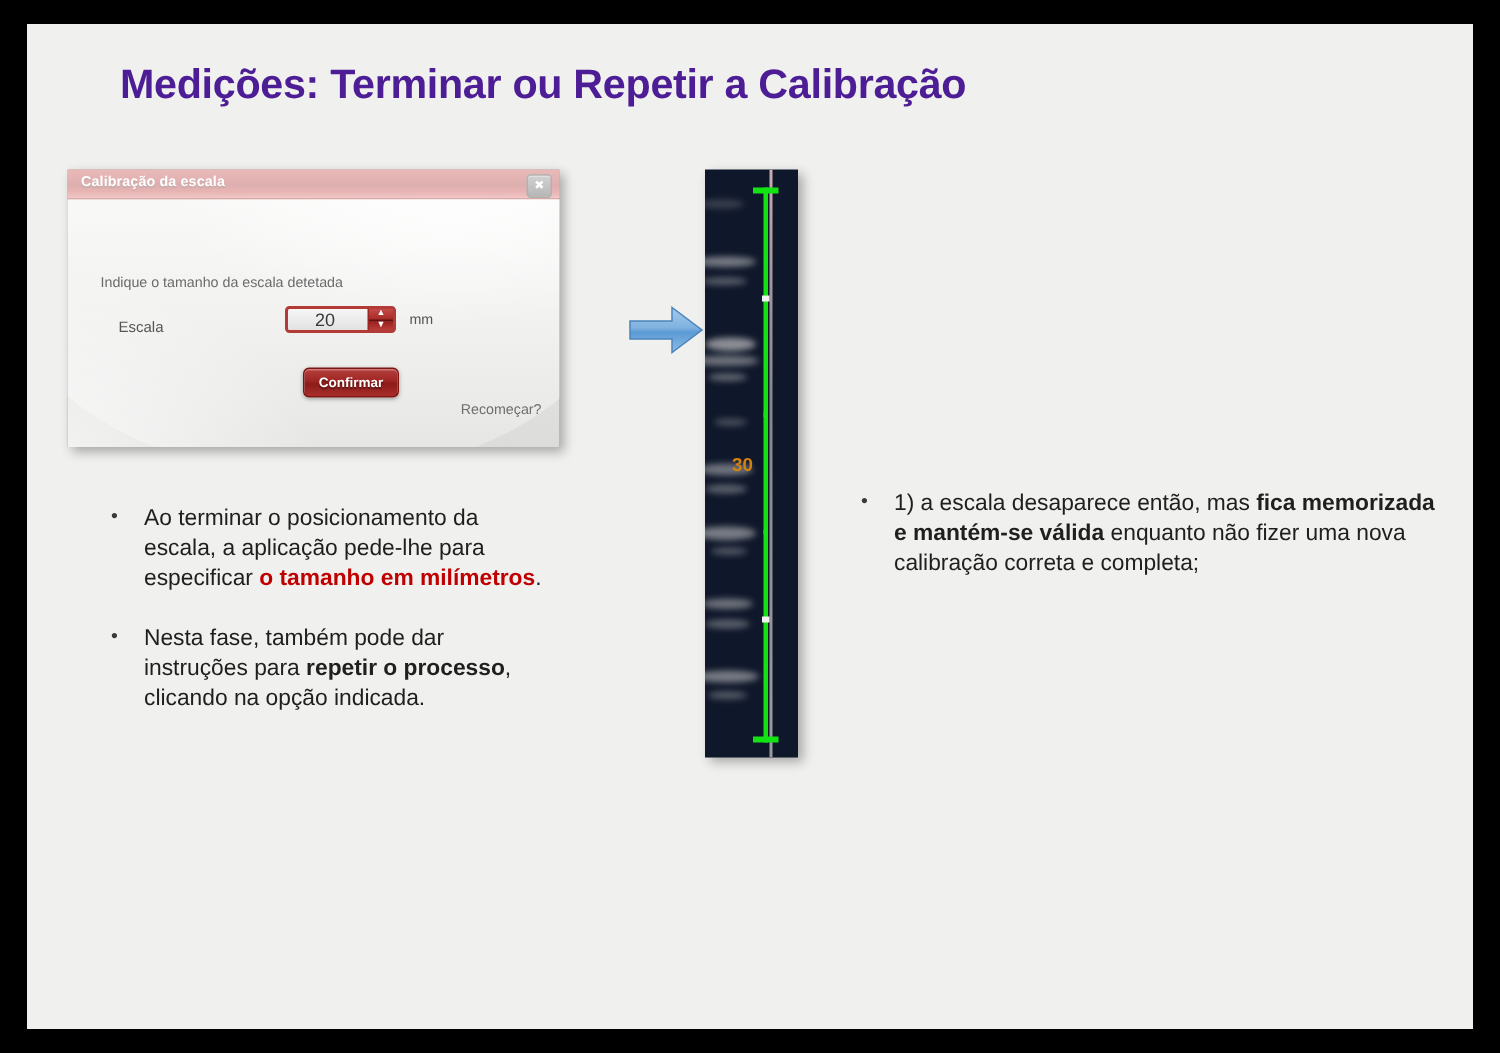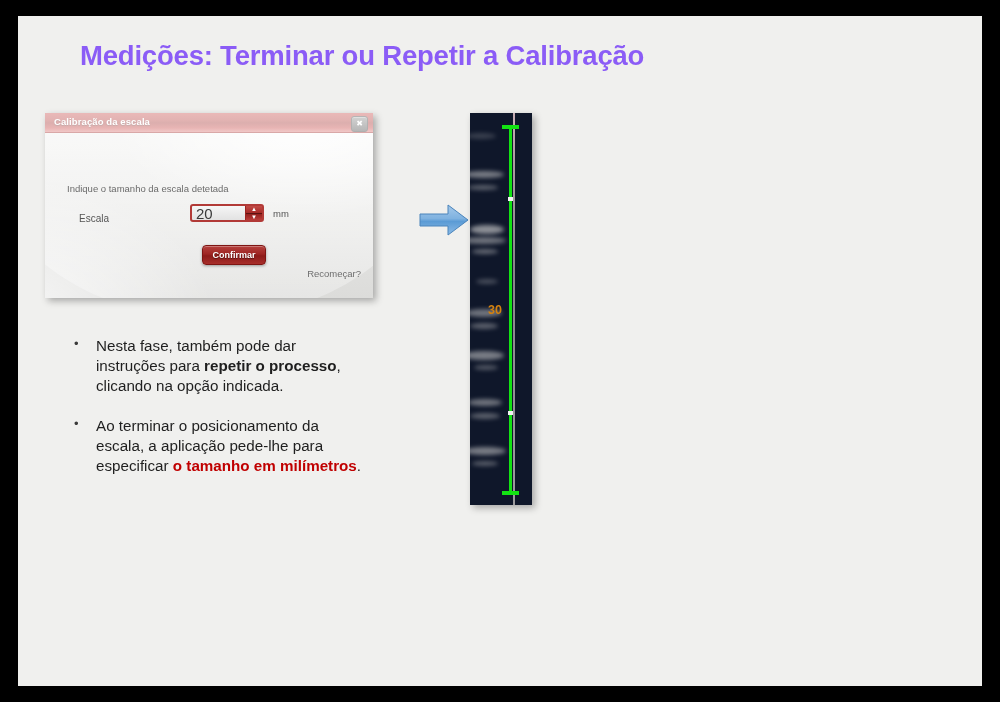--- a/index.html
+++ b/index.html
@@ -33,21 +33,21 @@
   }
 
   
   #slide-title {
     position: absolute;
     left: 62px;
     top: 24px;
     width: 820px;
     font-size: 27.5px;
     font-weight: bold;
-    color: #8b5cf6;
+    color: #4c1d95;
     letter-spacing: -0.2px;
     white-space: nowrap;
   }
 
   
   #dialog {
     position: absolute;
     left: 27px;
     top: 97px;
     width: 328px;
@@ -136,23 +136,23 @@
     box-sizing: border-box;
   }
   #scale-input {
     position: absolute;
     left: 0; top: 0;
     width: 56px;
     height: 100%;
     border: none;
     background: transparent;
     font-family: "Liberation Sans", sans-serif;
-    font-size: 15px;
+    font-size: 12px;
     color: #3a3a3a;
-    padding: 0 0 0 4px;
+    padding: 0 0 0 18px;
     box-sizing: border-box;
     outline: none;
   }
   #scale-spinner-buttons {
     position: absolute;
     right: 0; top: 0;
     width: 16px;
     height: 100%;
     background: linear-gradient(to bottom, #c24b47 0%, #a82b28 48%, #8f1d1a 52%, #bb3c39 100%);
     border-left: 1px solid #9c2421;
@@ -387,22 +387,23 @@
       <div class="scale-cap" id="cap-top"></div>
       <div class="scale-cap" id="cap-bottom"></div>
       <div class="scale-tick" style="top:84px;"></div>
       <div class="scale-tick small" style="top:162px;"></div>
       <div class="scale-tick small" style="top:240px;"></div>
       <div class="scale-tick" style="top:298px;"></div>
       <div id="depth-label">30</div>
     </div>
 
     <div id="left-bullets">
+        <div class="bullet"><span>Ao terminar o posicionamento da escala, a aplicação pede-lhe para especificar </span><span class="em-red">o tamanho em milímetros</span><span>.</span></div>
         <div class="bullet"><span>Nesta fase, também pode dar instruções para </span><span class="em-bold">repetir o processo</span><span>, clicando na opção indicada.</span></div>
-        <div class="bullet"><span>Ao terminar o posicionamento da escala, a aplicação pede-lhe para especificar </span><span class="em-red">o tamanho em milímetros</span><span>.</span></div>
       </div>
     <div id="right-bullets-top">
       </div>
     <div id="right-bullets-bottom">
+        <div class="bullet tight"><span>1) a escala desaparece então, mas </span><span class="em-bold">fica memorizada e mantém-se válida</span><span> enquanto não fizer uma nova calibração correta e completa;</span></div>
       </div>
 
   </div>
 </div>
 
 </body></html>

